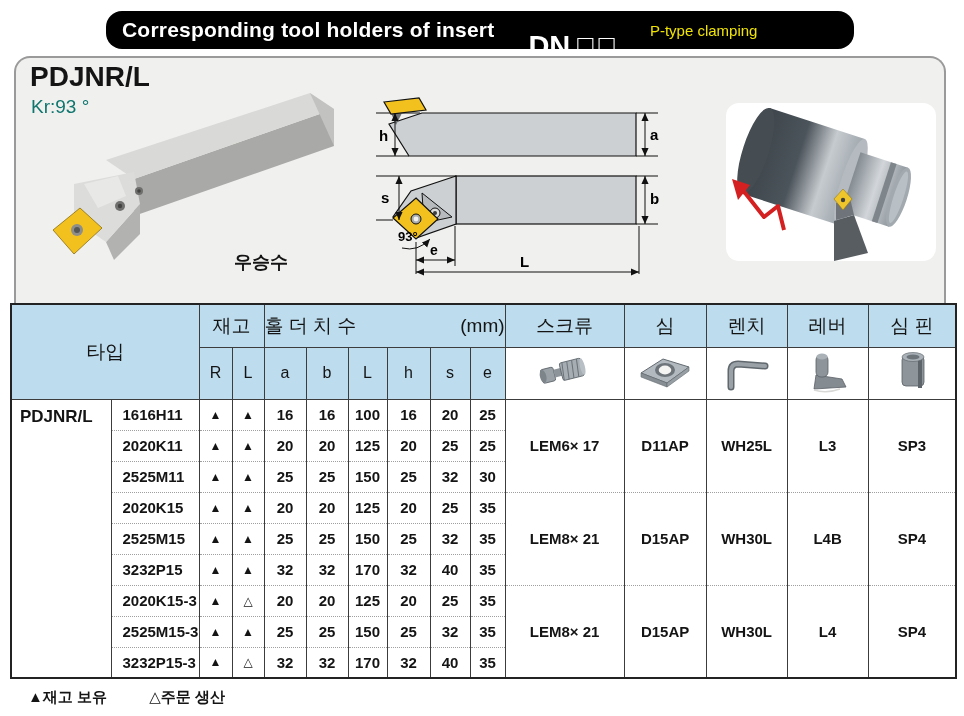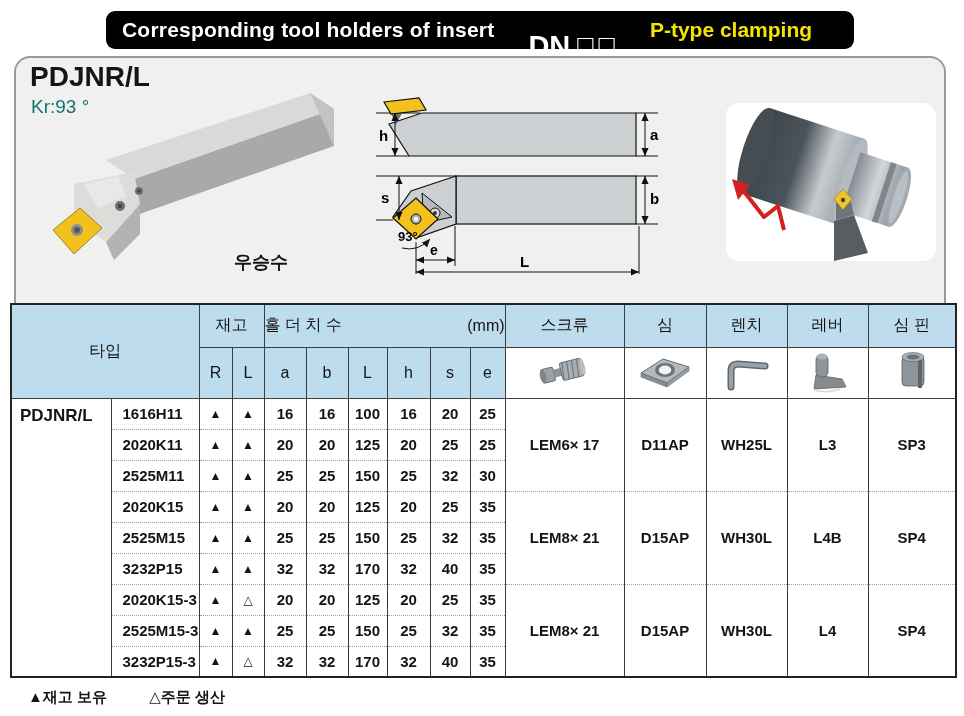--- a/index.html
+++ b/index.html
@@ -7,41 +7,41 @@
     --panel-bg:#f0f0ee; --panel-border:#9a9a9a; --thead-blue:#bddcee;
     --grid:#3c3c3c; --grid-dotted:#9f9f9f; --insert-yellow:#f2c11e;
     --drawing-fill:#ccd0d2; --red-arrow:#d42020; --text:#141414;
   }
   *{box-sizing:border-box; margin:0; padding:0;}
   html,body{width:964px;height:716px;background:#ffffff;
     font-family:"Liberation Sans","DejaVu Sans",sans-serif;color:var(--text);}
   body{position:relative;overflow:hidden;}
 
   .topbar{position:absolute;left:106px;top:11px;width:748px;height:38px;
-    background:var(--bar-bg);border-radius:9px;display:flex;align-items:center;padding-left:16px;}
+    background:var(--bar-bg);border-radius:16px;display:flex;align-items:center;padding-left:16px;}
   .topbar .title{color:var(--bar-text);font-weight:bold;font-size:21px;letter-spacing:0.2px;}
   .topbar .code{color:var(--bar-text);font-size:29px;font-weight:bold;margin-left:34px;display:flex;align-items:center;margin-top:32px;}
   .topbar .boxes{font-size:27px;font-weight:normal;letter-spacing:5px;margin-left:7px;position:relative;top:-1px;}
-  .topbar .clamp{color:var(--accent-yellow);font-weight:bold;font-size:21px;margin-left:30px;}
+  .topbar .clamp{color:var(--accent-yellow);font-weight:normal;font-size:15px;margin-left:30px;}
 
   .panel{position:absolute;left:14px;top:56px;width:932px;height:247px;
     background:var(--panel-bg);border:2px solid var(--panel-border);border-bottom:none;
     border-radius:16px 16px 0 0;}
   .model{position:absolute;left:30px;top:61px;font-size:28px;font-weight:bold;}
   .kr{position:absolute;left:31px;top:96px;font-size:19px;color:#0f766e;}
   .hand{position:absolute;left:234px;top:250px;font-size:18px;font-weight:bold;}
 
   .tool-svg{position:absolute;left:22px;top:84px;}
   .draw-svg{position:absolute;left:362px;top:96px;}
   .photo-card{position:absolute;left:726px;top:103px;width:210px;height:158px;
     background:#ffffff;border-radius:13px;overflow:hidden;}
 
   .tbl-wrap{position:absolute;left:10px;top:303px;}
   table{border-collapse:collapse;table-layout:fixed;width:945px;border:2px solid #232323;}
-  th{border:1px solid var(--grid);background:var(--thead-blue);font-weight:500;font-size:16px;}
+  th{border:1px solid var(--grid);background:var(--thead-blue);font-weight:500;font-size:19px;}
   td{border-left:1px solid var(--grid);border-right:1px solid var(--grid);border-top:none;border-bottom:none;
      text-align:center;font-weight:bold;font-size:15px;height:31px;}
   tr.sep td{border-top:1px dotted var(--grid-dotted);}
   tr.h1 th{height:43px;}
   tr.h2 th{height:45px;}
   th.icon-cell{background:#ffffff;padding:0;}
   th.dims-cell .wrap{display:flex;justify-content:space-between;align-items:center;gap:22px;}
   th.sub{font-weight:normal;font-size:16px;}
   td.type-name{vertical-align:top;text-align:left;padding:7px 0 0 8px;font-size:17px;}
   td.size{text-align:left;padding-left:11px;}

